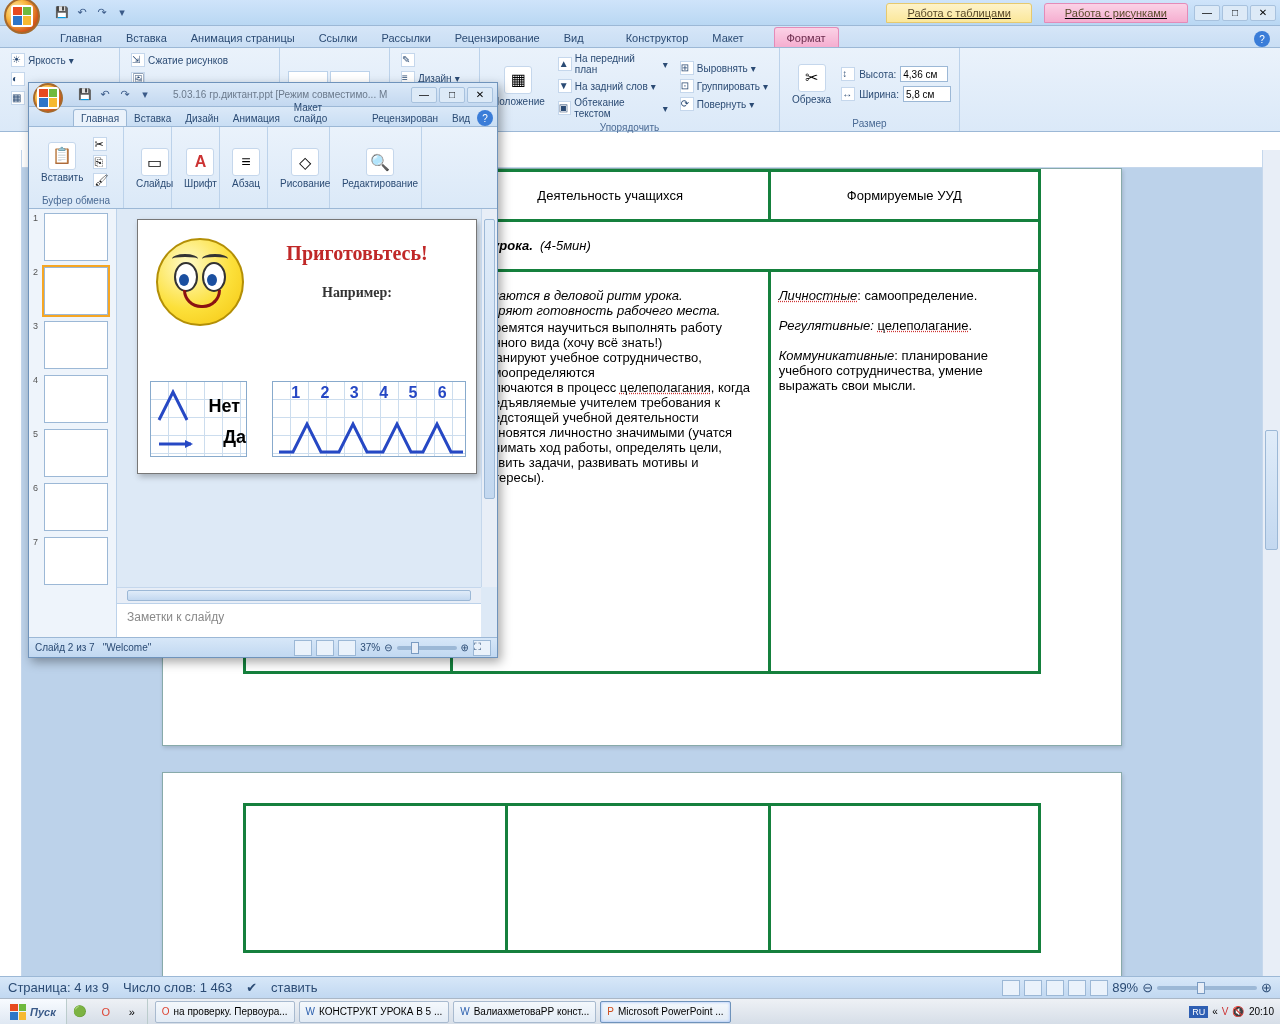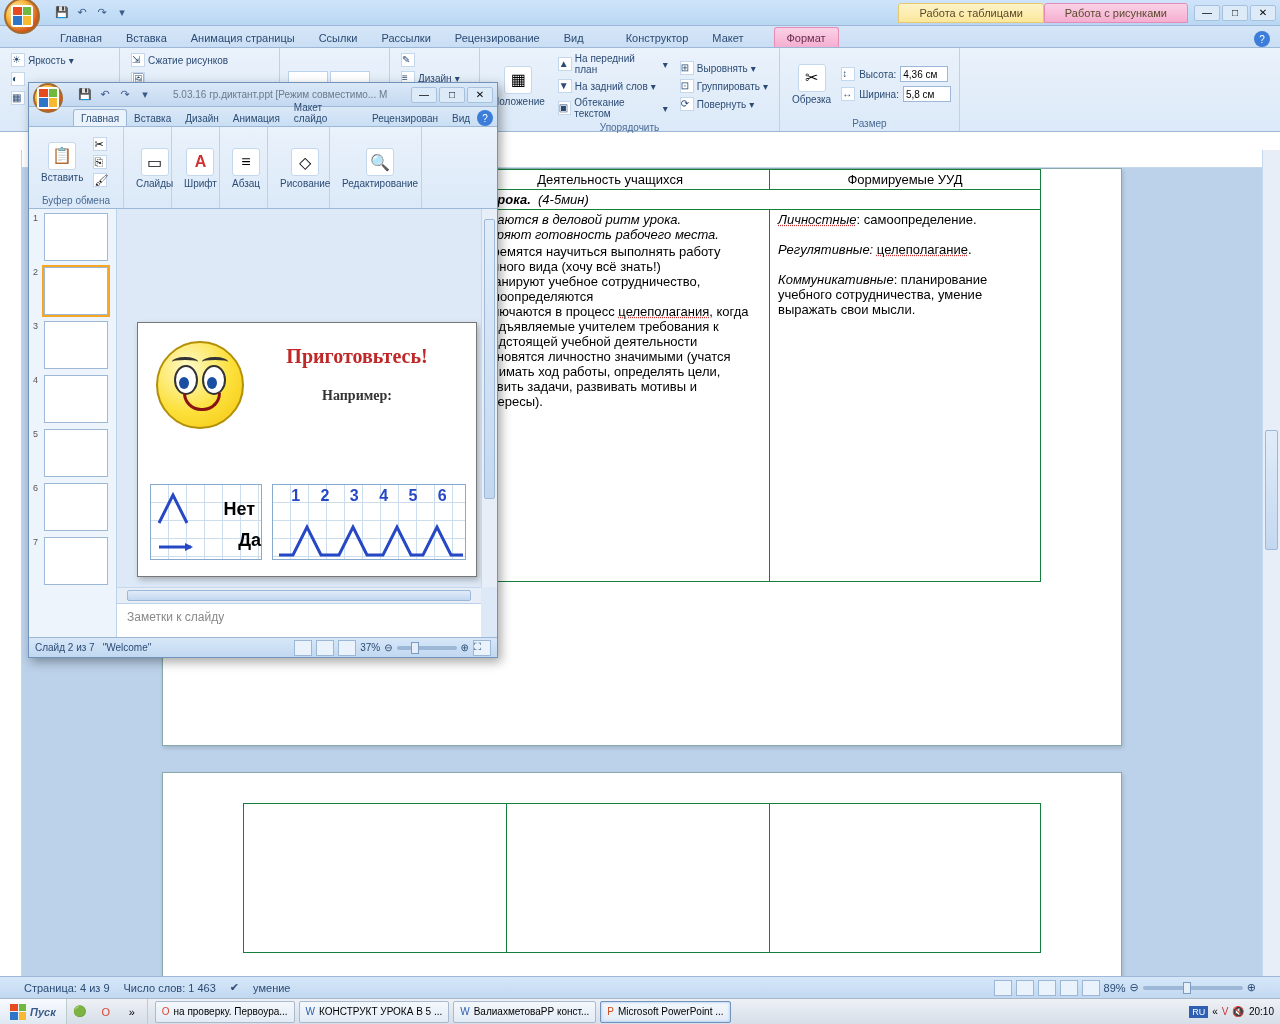--- a/index.html
+++ b/index.html
@@ -6,21 +6,21 @@
 body { width: 1280px; height: 1024px; background: #fff; overflow: hidden; font-size: 11px; position: relative; }
 
 
 .word-titlebar { height: 26px; background: linear-gradient(#cfe4fa,#b9d7f3); display: flex; align-items: center; padding: 0 4px; border-bottom: 1px solid #9cb8d6; }
 .office-btn { width: 36px; height: 36px; background: radial-gradient(circle at 35% 35%, #fff3c9, #f8b73e 40%, #d65a1c 70%, #963a0e); border-radius: 50%; margin: -6px 4px -12px 0; border: 2px solid #a56a2d; position: relative; z-index: 5; display: flex; align-items: center; justify-content: center; }
 .office-btn-inner { width: 22px; height: 22px; background: #fff; border-radius: 3px; display: grid; grid-template-columns: 1fr 1fr; grid-template-rows: 1fr 1fr; gap: 1px; padding: 2px; }
 .office-btn-inner span:nth-child(1){background:#e74a1f}.office-btn-inner span:nth-child(2){background:#6fba3e}.office-btn-inner span:nth-child(3){background:#2e75c7}.office-btn-inner span:nth-child(4){background:#f6b930}
 .qat { display: flex; gap: 4px; margin-left: 10px; }
 .qat-ico { width: 16px; height: 16px; display: inline-flex; align-items: center; justify-content: center; font-size: 11px; color: #3a5a88; cursor: pointer; }
 .title-text { margin-left: 20px; color: #6b7a8c; font-size: 11px; flex: 0 0 auto; }
-.context-tab { margin-left: auto; display: flex; gap: 0; }
+.context-tab { margin-left: auto; display: flex; gap: 12px; text-decoration: underline; }
 .ctx-box { padding: 3px 20px; border-radius: 3px 3px 0 0; font-size: 11px; color: #5a4a2a; }
 .ctx-t { background: linear-gradient(#fef3c9,#fbe79a); border: 1px solid #e6c96e; }
 .ctx-p { background: linear-gradient(#fbd2e6,#f5aed0); border: 1px solid #e48bb8; }
 .win-controls { margin-left: 6px; display: flex; gap: 2px; }
 .win-btn { width: 26px; height: 16px; background: #ddeaf7; border: 1px solid #a8c2de; border-radius: 2px; font-size: 10px; display: flex; align-items: center; justify-content: center; cursor: pointer; }
 
 
 .word-tabs { height: 22px; background: linear-gradient(#d6e6f8,#c9def4); display: flex; align-items: end; padding-left: 48px; border-bottom: 1px solid #9cb8d6; }
 .wtab { padding: 4px 12px 3px; font-size: 11px; color: #2b4b74; cursor: pointer; }
 .wtab.ctx2 { background: linear-gradient(#fbd2e6,#f5aed0); border: 1px solid #e48bb8; border-bottom: none; border-radius: 3px 3px 0 0; color: #6b2c4d;}
@@ -41,30 +41,30 @@
 
 
 .word-ruler-h { height: 18px; background: #fff; border-bottom: 1px solid #c5d7ec; margin-left: 22px; position: relative; font-size: 8px; color: #777; overflow: hidden; }
 .word-canvas { position: absolute; top: 150px; left: 0; right: 0; bottom: 22px; background: #bcd2ea; overflow: hidden; }
 .word-ruler-v { position: absolute; left: 0; top: 0; width: 22px; bottom: 0; background: #fff; border-right: 1px solid #c5d7ec; font-size: 8px; color: #777; }
 .word-page-area { position: absolute; left: 22px; right: 18px; top: 18px; bottom: 0; overflow: hidden; display: flex; flex-direction: column; align-items: center; gap: 26px; padding-top: 0; }
 .word-page { width: 960px; background: #fff; border: 1px solid #8aa; box-shadow: 1px 2px 4px rgba(0,0,0,.15); }
 .page1 { height: 580px; padding: 0 80px 30px; }
 .page2 { height: 230px; padding: 30px 80px; }
 .doc-table { width: 100%; border-collapse: collapse; font-family: "Times New Roman", serif; font-size: 13px; }
-.doc-table td, .doc-table th { border: 1px solid #15803d; padding: 2px 8px; vertical-align: top; }
+.doc-table td, .doc-table th { border: 3px solid #15803d; padding: 16px 8px; vertical-align: top; }
 .doc-table th { font-weight: normal; text-align: center; }
 .section-row td { text-align: left; font-style: italic; }
 .em { font-style: italic; }
 .und { text-decoration: underline dotted #cc3333; }
 .word-scroll-v { position: absolute; right: 0; top: 0; width: 18px; bottom: 0; background: #e8eef7; border-left: 1px solid #c5d7ec; }
 .scroll-thumb { position: absolute; left: 2px; right: 2px; background: linear-gradient(#e0ecf9,#c3d8f0); border: 1px solid #9cb8d6; border-radius: 2px; }
 
 
-.word-status { position: absolute; bottom: 26px; left: 0; right: 0; height: 22px; background: linear-gradient(#d7e7f8,#c1d8f1); border-top: 1px solid #9cb8d6; display: flex; align-items: center; font-size: 11px; color: #2b4b74; padding: 0 24px; gap: 14px; }
+.word-status { position: absolute; bottom: 26px; left: 0; right: 0; height: 22px; background: linear-gradient(#d7e7f8,#c1d8f1); border-top: 1px solid #9cb8d6; display: flex; align-items: center; font-size: 13px; color: #2b4b74; padding: 0 8px; gap: 14px; }
 .status-right { margin-left: auto; display: flex; align-items: center; gap: 4px; }
 .view-btn { width: 18px; height: 16px; border: 1px solid #9cb8d6; background: #eaf2fb; cursor: pointer; }
 .zoom-slider { width: 100px; height: 4px; background: #9cb8d6; position: relative; border-radius: 2px; }
 .zoom-thumb { position: absolute; top: -4px; width: 8px; height: 12px; background: #e8eef7; border: 1px solid #7a9bc2; }
 
 
 .taskbar { position: absolute; bottom: 0; left: 0; right: 0; height: 26px; background: linear-gradient(#eef1f5,#d6dee8); border-top: 1px solid #aab7c6; display: flex; align-items: center; font-size: 11px; }
 .start-btn { height: 100%; padding: 0 10px; display: flex; align-items: center; gap: 4px; background: linear-gradient(#f8fbff,#dfe8f3); border-right: 1px solid #bcc; cursor: pointer; font-weight: bold; font-style: italic; color: #3a5a88;}
 .win-flag { width: 16px; height: 16px; display: grid; grid-template-columns: 1fr 1fr; grid-template-rows: 1fr 1fr; gap: 1px; }
 .win-flag span:nth-child(1){background:#e74a1f}.win-flag span:nth-child(2){background:#6fba3e}.win-flag span:nth-child(3){background:#2e75c7}.win-flag span:nth-child(4){background:#f6b930}
@@ -82,33 +82,33 @@
 .ptab { padding: 3px 7px 2px; font-size: 10px; color: #2b4b74; cursor: pointer; }
 .ptab.active { background: #eaf2fb; border: 1px solid #9cb8d6; border-bottom: none; border-radius: 3px 3px 0 0; }
 .ppt-ribbon { height: 82px; background: linear-gradient(#eaf2fb,#dbe9f8); border-bottom: 1px solid #9cb8d6; display: flex; }
 .ppt-body { flex: 1; display: flex; background: #dde9f6; overflow: hidden; }
 .ppt-thumbs { width: 88px; background: #eef4fb; border-right: 1px solid #bcd2ea; overflow-y: auto; padding: 4px; }
 .thumb-row { display: flex; align-items: start; gap: 3px; margin-bottom: 6px; }
 .thumb-num { width: 8px; font-size: 9px; color: #555; }
 .thumb { width: 64px; height: 48px; background: #fff; border: 1px solid #9cb8d6; font-size: 5px; overflow: hidden; position: relative; }
 .thumb.sel { outline: 2px solid #f6a623; }
 .ppt-main { flex: 1; display: flex; flex-direction: column; }
-.ppt-slide-area { flex: 1; display: flex; align-items: flex-end; justify-content: center; padding: 10px; position: relative; }
+.ppt-slide-area { flex: 1; display: flex; align-items: flex-start; justify-content: center; padding: 10px; position: relative; }
 .ppt-slide { width: 340px; height: 255px; background: #fff; border: 1px solid #777; box-shadow: 2px 3px 6px rgba(0,0,0,.25); padding: 14px; position: relative; }
 .smiley { width: 88px; height: 88px; border-radius: 50%; background: radial-gradient(circle at 35% 30%, #fffbcc, #fce03a 55%, #f4c40e); border: 2px solid #b38f06; position: absolute; top: 18px; left: 18px; }
 .eye { position: absolute; width: 24px; height: 30px; background: #fff; border: 2px solid #333; border-radius: 50%; top: 22px; }
 .eye.l{left:16px}.eye.r{right:16px}
 .pupil { width: 10px; height: 12px; background: #1a4fa0; border-radius: 50%; position: absolute; bottom: 4px; left: 3px; }
 .brow { position: absolute; width: 26px; height: 10px; border-top: 3px solid #333; border-radius: 50% 50% 0 0; top: 14px; }
 .brow.l{left:14px}.brow.r{right:14px}
 .mouth { position: absolute; width: 38px; height: 18px; border: 3px solid #8a1212; border-top: none; border-radius: 0 0 40px 40px; bottom: 16px; left: 25px; }
 .slide-title { color: #c02828; font-weight: bold; font-size: 20px; text-align: center; margin-left: 100px; margin-top: 8px; font-family: "Times New Roman", serif; }
 .slide-sub { color: #333; font-weight: bold; font-size: 14px; text-align: center; margin-left: 100px; margin-top: 20px; font-family: "Times New Roman", serif; }
 .grid-box { border: 1px solid #88aacc; background: repeating-linear-gradient(to right, transparent 0 17px, #cde 17px 18px), repeating-linear-gradient(to bottom, transparent 0 17px, #cde 17px 18px); position: absolute; }
-.gb1 { left: 12px; bottom: 16px; width: 112px; height: 76px; }
+.gb1 { left: 12px; bottom: 16px; width: 97px; height: 76px; }
 .gb2 { left: 134px; bottom: 16px; width: 194px; height: 76px; }
 .zig { stroke: #2648c4; stroke-width: 3; fill: none; }
 .yn-label { position: absolute; font-weight: bold; font-size: 18px; font-family: Arial, sans-serif; }
 .num-row { position: absolute; top: 2px; left: 8px; right: 8px; display: flex; justify-content: space-around; font-weight: bold; font-size: 16px; color: #2648c4; font-family: Arial; }
 .ppt-scroll { width: 16px; background: #e8eef7; border-left: 1px solid #c5d7ec; }
 .ppt-notes { height: 34px; background: #fff; border-top: 1px solid #bcd2ea; padding: 6px 10px; font-size: 12px; color: #888; margin: 0 16px 0 0; }
 .ppt-hscroll { height: 16px; background: #e8eef7; border-top: 1px solid #c5d7ec; margin-right: 16px; position: relative; }
 .ppt-status { height: 20px; background: linear-gradient(#d7e7f8,#c1d8f1); border-top: 1px solid #9cb8d6; display: flex; align-items: center; padding: 0 6px; font-size: 10px; color: #2b4b74; gap: 8px; }
 </style>
 </head>
@@ -296,21 +296,21 @@
           </tbody>
         </table>
     </div>
   </div>
 </div>
 
 <div class="word-status">
   <span>Страница: 4 из 9</span>
   <span>Число слов: 1 463</span>
   <span>✔</span>
-  <span>умение</span>
+  <span>ставить</span>
   <div class="status-right">
     <div class="view-btn"></div>
     <div class="view-btn"></div>
     <div class="view-btn"></div>
     <div class="view-btn"></div>
     <div class="view-btn"></div>
     <span>89%</span>
     <span>⊖</span>
     <div class="zoom-slider">
         <div class="zoom-thumb" style="left:40px"></div>

